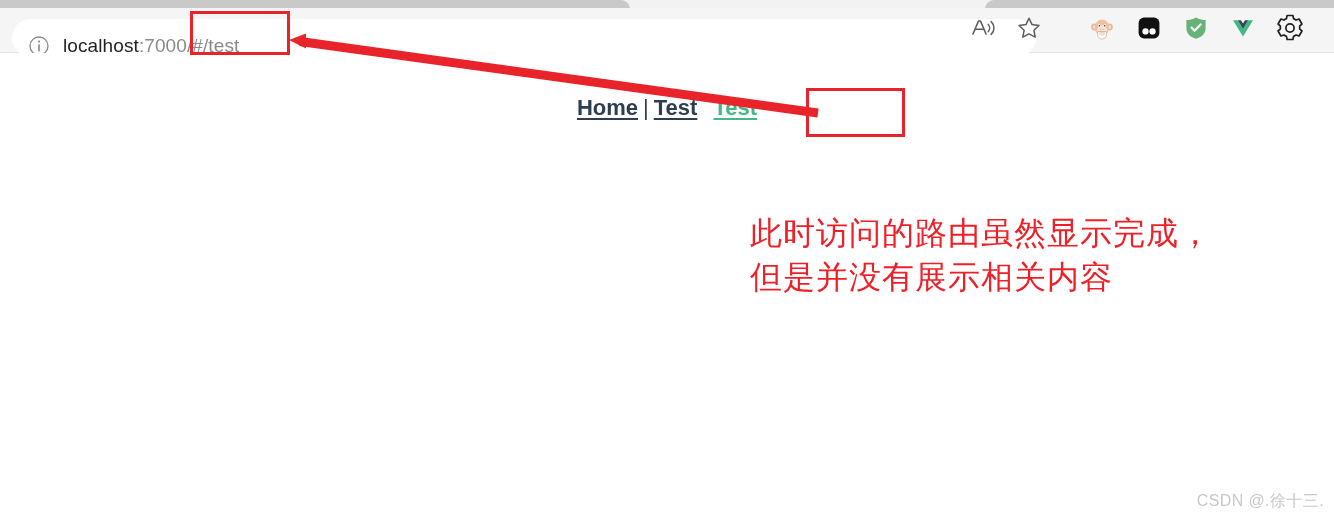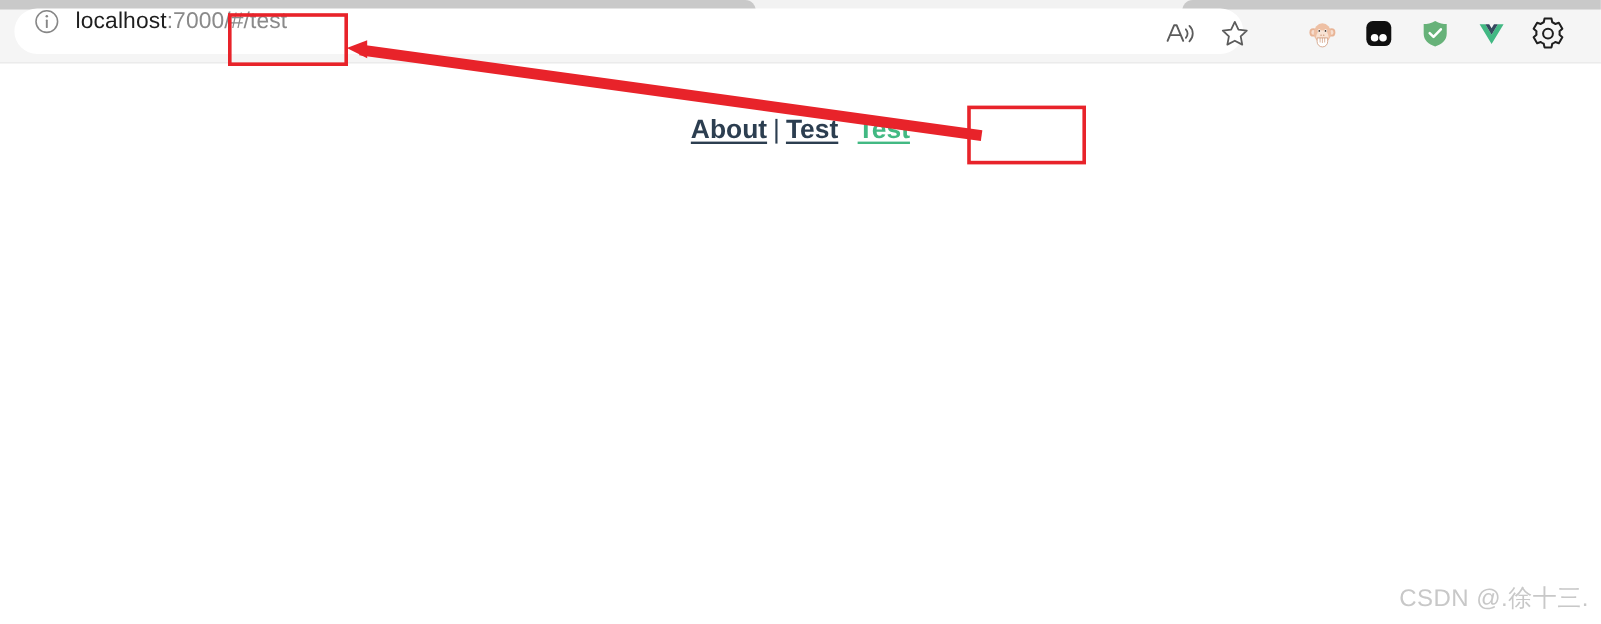--- a/index.html
+++ b/index.html
@@ -42,28 +42,28 @@
     background: #c9c9c9;
     border-radius: 9px 9px 0 0;
   }
   #tab-sliver-1 { left: -20px; width: 650px; }
   #tab-sliver-2 { left: 985px; width: 370px; }
 
   
   #address-bar {
     position: absolute;
     left: 12px;
-    top: 7px;
+    top: 19px;
     width: 1024px;
     height: 38px;
     background: #ffffff;
     border-radius: 19px;
     box-sizing: border-box;
     display: flex;
-    align-items: flex-start;
+    align-items: flex-end;
   }
   #info-icon {
     width: 22px; height: 22px;
     margin-left: 16px;
     flex: none;
     display: flex;
     align-items: center;
     justify-content: center;
   }
   #info-icon svg { display: block; }
@@ -162,21 +162,21 @@
     white-space: pre-line;
   }
 
   
   #watermark {
     position: absolute;
     right: 10px;
     bottom: 8px;
     color: #c8c8c8;
     font-family: "Liberation Sans", sans-serif;
-    font-size: 20px;
+    font-size: 16px;
     letter-spacing: 0.4px;
   }
 
   
   #annotation-overlay {
     position: absolute;
     left: 0; top: 0;
     width: 1334px;
     height: 520px;
     pointer-events: none;
@@ -280,22 +280,24 @@
       <svg width="30" height="30" viewBox="0 0 30 30">
         <path d="M12.1 2.5 h5.8 l0.65 3.1 a9.6 9.6 0 0 1 2.5 1.45 l3.0 -1.05 l2.9 5.0 l-2.35 2.05 a9.6 9.6 0 0 1 0 2.9 l2.35 2.05 l-2.9 5.0 l-3.0 -1.05 a9.6 9.6 0 0 1 -2.5 1.45 l-0.65 3.1 h-5.8 l-0.65 -3.1 a9.6 9.6 0 0 1 -2.5 -1.45 l-3.0 1.05 l-2.9 -5.0 l2.35 -2.05 a9.6 9.6 0 0 1 0 -2.9 L3.05 11.0 l2.9 -5.0 l3.0 1.05 a9.6 9.6 0 0 1 2.5 -1.45 Z" fill="none" stroke="#1f1f1f" stroke-width="1.7" stroke-linejoin="round"></path>
         <circle cx="15" cy="15" r="4.1" fill="none" stroke="#1f1f1f" stroke-width="1.7"></circle>
       </svg>
     </div>
   </div>
 </div>
 
 <div id="page-content">
 
-  <div id="nav-links"><a href="#" class="nav-link">About</a><span class="nav-sep">|</span><a href="#" class="nav-link">Test</a><span class="nav-sep"> </span><a href="#" class="nav-link-active">Test</a></div>
-
+  <div id="nav-links"><a href="#" class="nav-link">Home</a><span class="nav-sep">|</span><a href="#" class="nav-link">Test</a><span class="nav-sep"> </span><a href="#" class="nav-link-active">Test</a></div>
+
+  <div id="annotation-note">此时访问的路由虽然显示完成，
+但是并没有展示相关内容</div>
 
   <div id="watermark">CSDN @.徐十三.</div>
 </div>
 
 <div id="annotation-overlay">
 
   <div class="red-box" id="redbox-url"></div>
   <div class="red-box" id="redbox-test"></div>
 
   <svg width="1334" height="520" viewBox="0 0 1334 520" style="position:absolute;left:0;top:0;">

